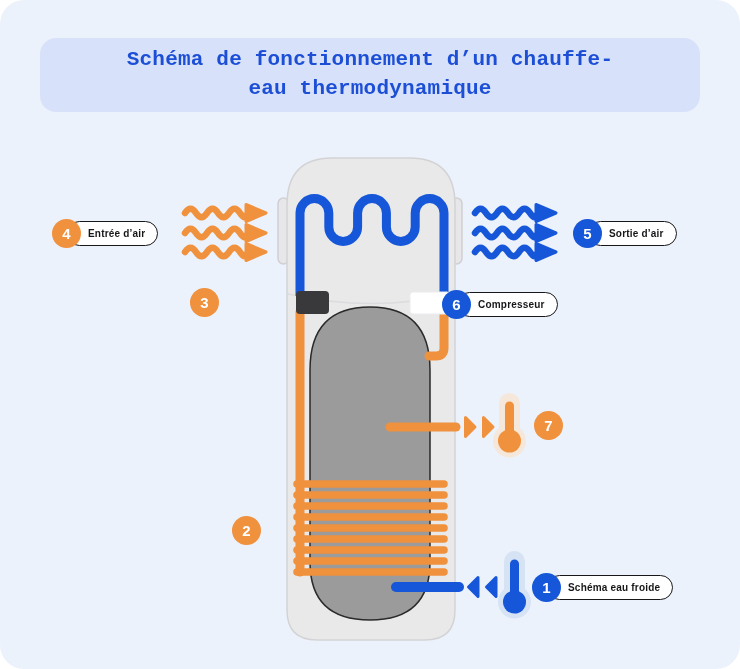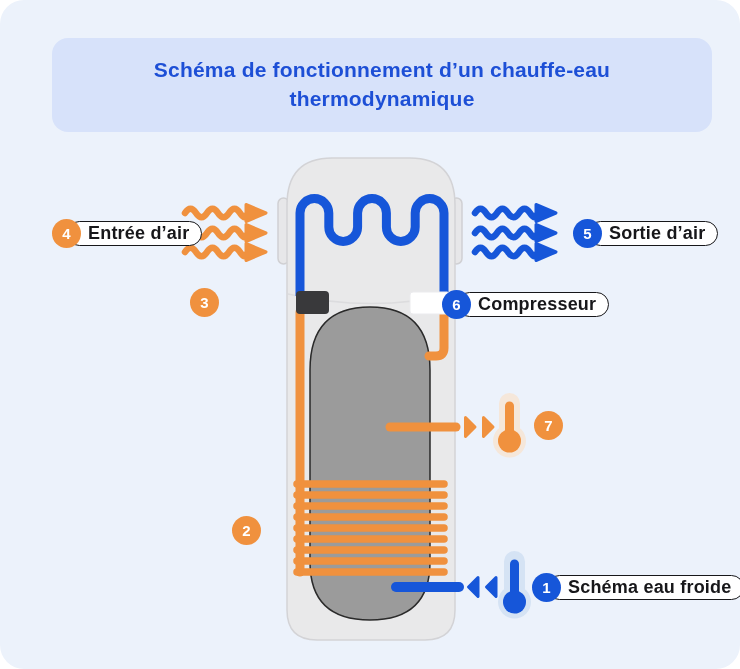--- a/index.html
+++ b/index.html
@@ -5,23 +5,23 @@
   html,body{margin:0;padding:0;}
   body{
     width:740px;height:669px;background:#ffffff;
     font-family:"Liberation Sans", sans-serif;
     position:relative;overflow:hidden;
   }
   .canvas{
     position:absolute;inset:0;background:#ECF2FB;border-radius:24px;
   }
   .banner{
-    position:absolute;left:52px;top:38px;width:660px;height:94px;
+    position:absolute;left:40px;top:38px;width:660px;height:74px;
     background:#D7E2FA;border-radius:16px;
-    display:flex;align-items:center;justify-content:center;
+    display:flex;align-items:center;justify-content:center;font-family:Liberation Mono, monospace;
   }
   .banner h1{
     margin:0;max-width:520px;text-align:center;
     font-size:21px;line-height:1.38;font-weight:700;color:#1D4FD6;
     letter-spacing:.2px;
   }
   svg.diagram{position:absolute;left:0;top:0;}
   .label{
     position:absolute;display:flex;align-items:center;height:29px;
   }
@@ -29,21 +29,21 @@
     width:29px;height:29px;border-radius:50%;flex:none;
     display:flex;align-items:center;justify-content:center;
     color:#fff;font-weight:700;font-size:15px;z-index:2;
   }
   .num.orange{background:#F0913E;}
   .num.blue{background:#1656D9;}
   .pill{
     background:#fff;border:1.5px solid #17171a;border-radius:14px;
     height:23px;display:flex;align-items:center;
     margin-left:-14px;padding:0 12px 0 20px;z-index:1;
-    font-size:18px;font-weight:700;color:#17171a;white-space:nowrap;
+    font-size:10px;font-weight:700;color:#17171a;white-space:nowrap;
     letter-spacing:.2px;
   }
 </style>
 </head>
 <body>
 
 <div class="canvas">
 
   <div class="banner">
     <h1>Schéma de fonctionnement d’un chauffe-eau thermodynamique</h1>

